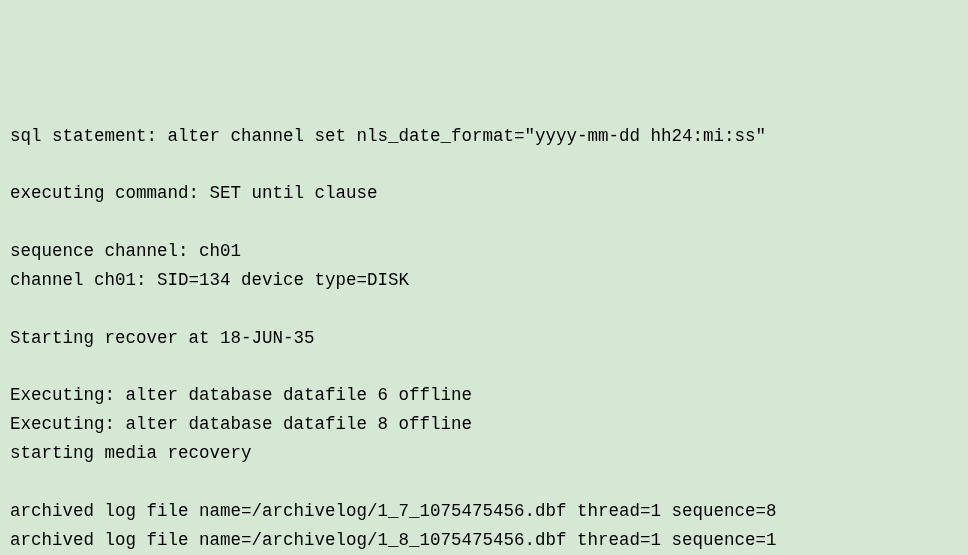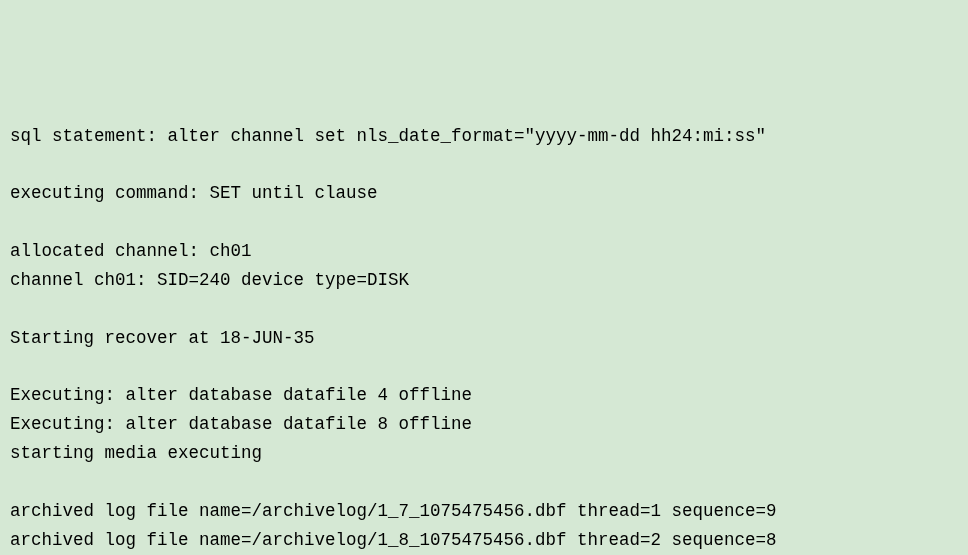--- a/index.html
+++ b/index.html
@@ -25,30 +25,30 @@
   </style>
 </head>
 <body>
 
 
 
 <div class="terminal-output"><span>sql statement: alter channel set nls_date_format="yyyy-mm-dd hh24:mi:ss"</span>
 <span></span>
 <span>executing command: SET until clause</span>
 <span></span>
-<span>allocated channel: ch01</span>
-<span>channel ch01: SID=240 device type=DISK</span>
+<span>sequence channel: ch01</span>
+<span>channel ch01: SID=134 device type=DISK</span>
 <span></span>
 <span>Starting recover at 18-JUN-35</span>
 <span></span>
-<span>Executing: alter database datafile 4 offline</span>
+<span>Executing: alter database datafile 6 offline</span>
 <span>Executing: alter database datafile 8 offline</span>
-<span>starting media executing</span>
+<span>starting media recovery</span>
 <span></span>
-<span>archived log file name=/archivelog/1_7_1075475456.dbf thread=1 sequence=9</span>
-<span>archived log file name=/archivelog/1_8_1075475456.dbf thread=2 sequence=8</span>
+<span>archived log file name=/archivelog/1_7_1075475456.dbf thread=1 sequence=8</span>
+<span>archived log file name=/archivelog/1_8_1075475456.dbf thread=1 sequence=1</span>
 
 
 <span></span>
 </div>
 
 
 
 
 </body></html>

